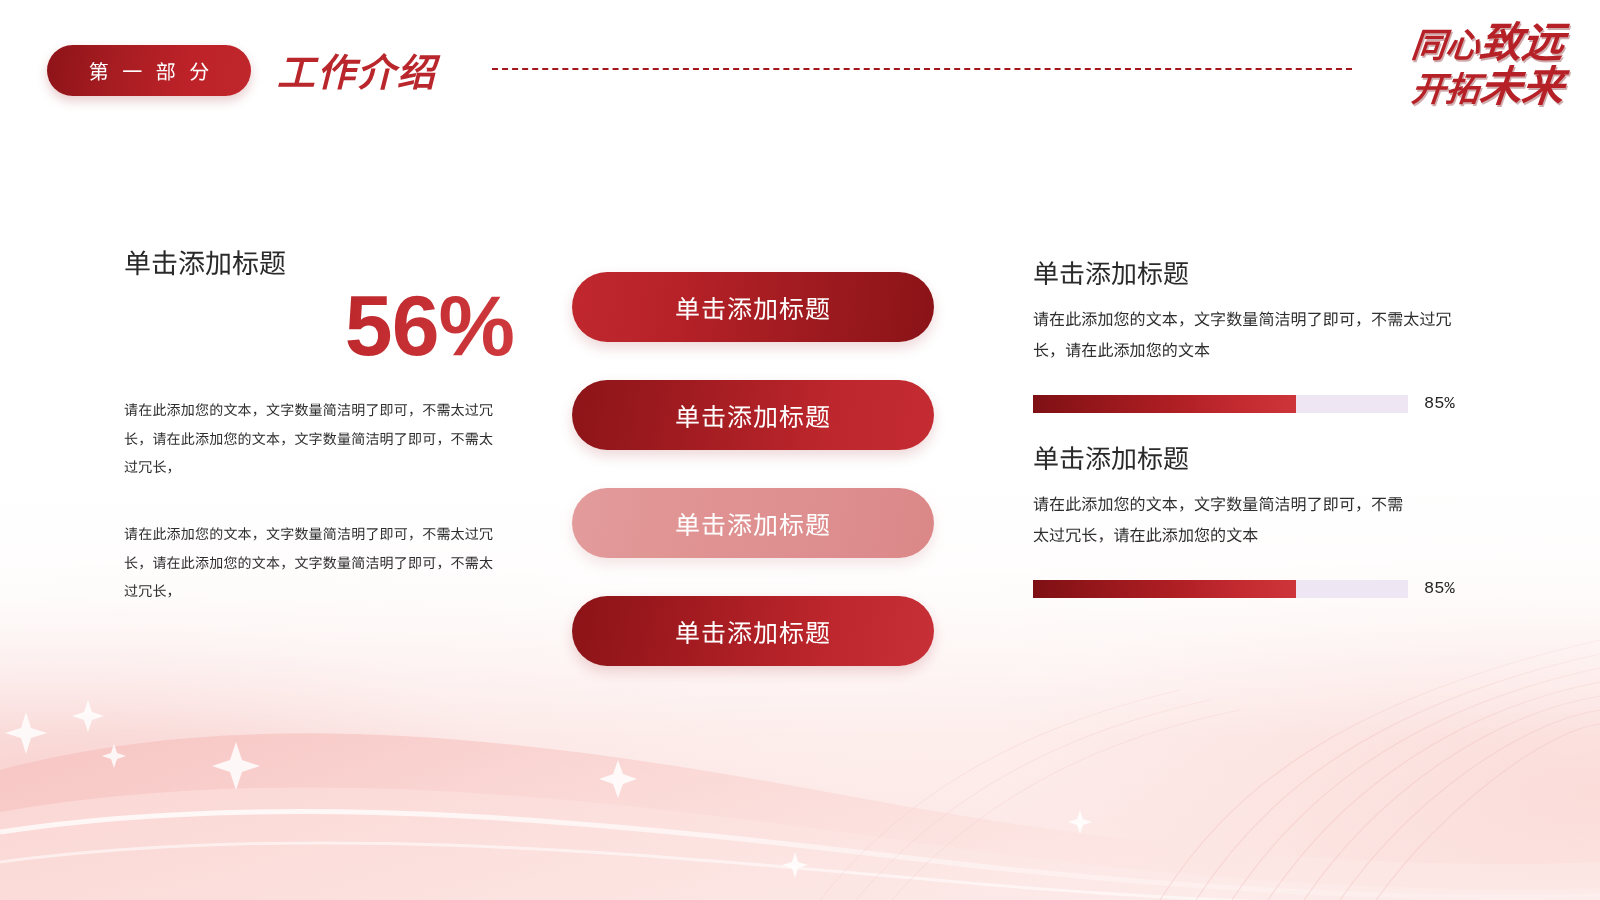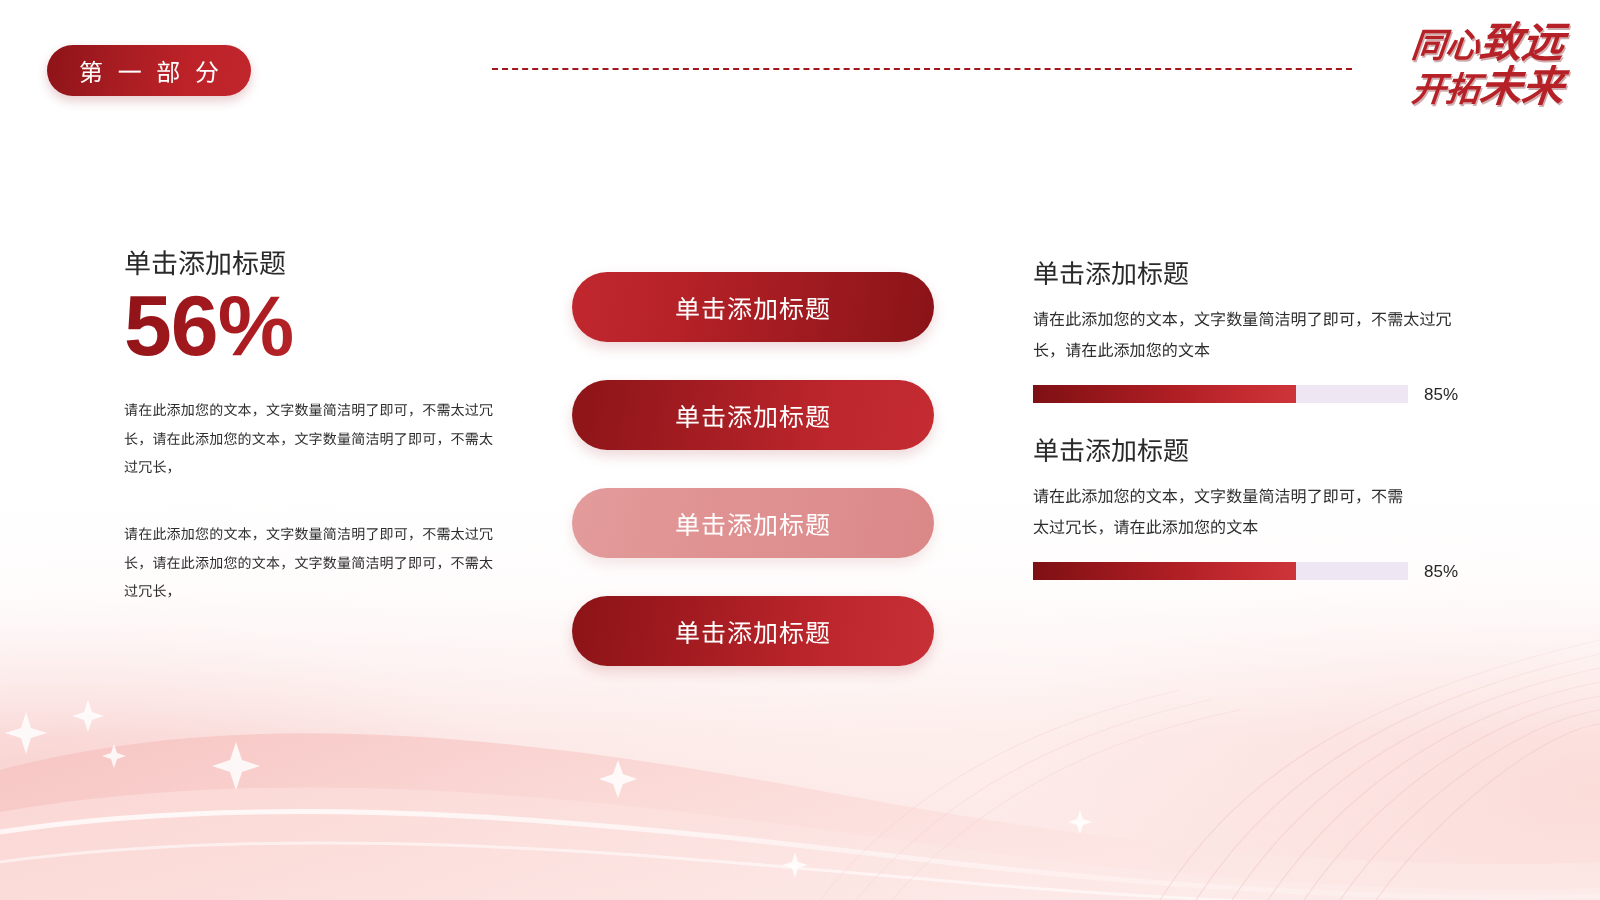--- a/index.html
+++ b/index.html
@@ -53,21 +53,21 @@
     width: 204px; height: 51px;
     border-radius: 26px;
     background: linear-gradient(100deg, #8d1318 0%, #a51c21 32%, #bc2228 68%, #c0272d 100%);
     box-shadow: 0 5px 11px rgba(150,25,30,0.22);
     display: flex;
     align-items: center;
     justify-content: center;
   }
   .section-pill span {
     color: #ffffff;
-    font-size: 24px;
+    font-size: 20px;
     letter-spacing: 4px;
     font-weight: 400;
     text-indent: 4px;
   }
   .section-title {
     position: absolute;
     left: 277px; top: 42px;
     font-size: 38px;
     font-weight: 700;
     font-style: italic;
@@ -125,20 +125,21 @@
   .big-stat {
     font-size: 86px;
     font-weight: 700;
     line-height: 1.05;
     margin-top: -2px;
     letter-spacing: -1px;
     background: linear-gradient(105deg, #8f1317 0%, #a81b20 30%, #c12b30 62%, #cf3a3f 100%);
     -webkit-background-clip: text;
     background-clip: text;
     color: transparent;
+    text-align: right;
   }
   .left-para {
     font-size: 14px;
     color: #2e2e2e;
     line-height: 2.05;
     letter-spacing: 0.2px;
     margin-top: 26px;
     width: 380px;
   }
   .left-para.second { margin-top: 38px; }
@@ -192,22 +193,23 @@
   .right-para {
     font-size: 16px;
     color: #2e2e2e;
     line-height: 1.95;
     letter-spacing: 0.1px;
   }
   .right-para.w1 { width: 420px; }
   .right-para.w2 { width: 375px; }
   .progress-row {
     display: flex;
-    align-items: flex-start;
-    margin-top: 19px;
+    align-items: flex-end;
+    margin-top: 28px;
+    font-family: Liberation Mono, monospace;
   }
   .progress-track {
     position: relative;
     width: 375px;
     height: 18px;
     background: #eee6f3;
     overflow: hidden;
   }
   .progress-fill {
     position: absolute;
@@ -280,20 +282,21 @@
   </svg>
 
   <div class="bg-layer bg-top-white"></div>
 
   <div class="header">
 
     <div class="section-pill">
       <span>第 一 部 分</span>
     </div>
 
+    <div class="section-title">工作介绍</div>
 
     <div class="header-dash"></div>
 
     <div class="brand">
       <span class="brand-line1"><span>同心</span><span class="big">致远</span></span>
       <span class="brand-line2"><span>开拓</span><span class="big">未来</span></span>
     </div>
   </div>
 
   <div class="col-left">

